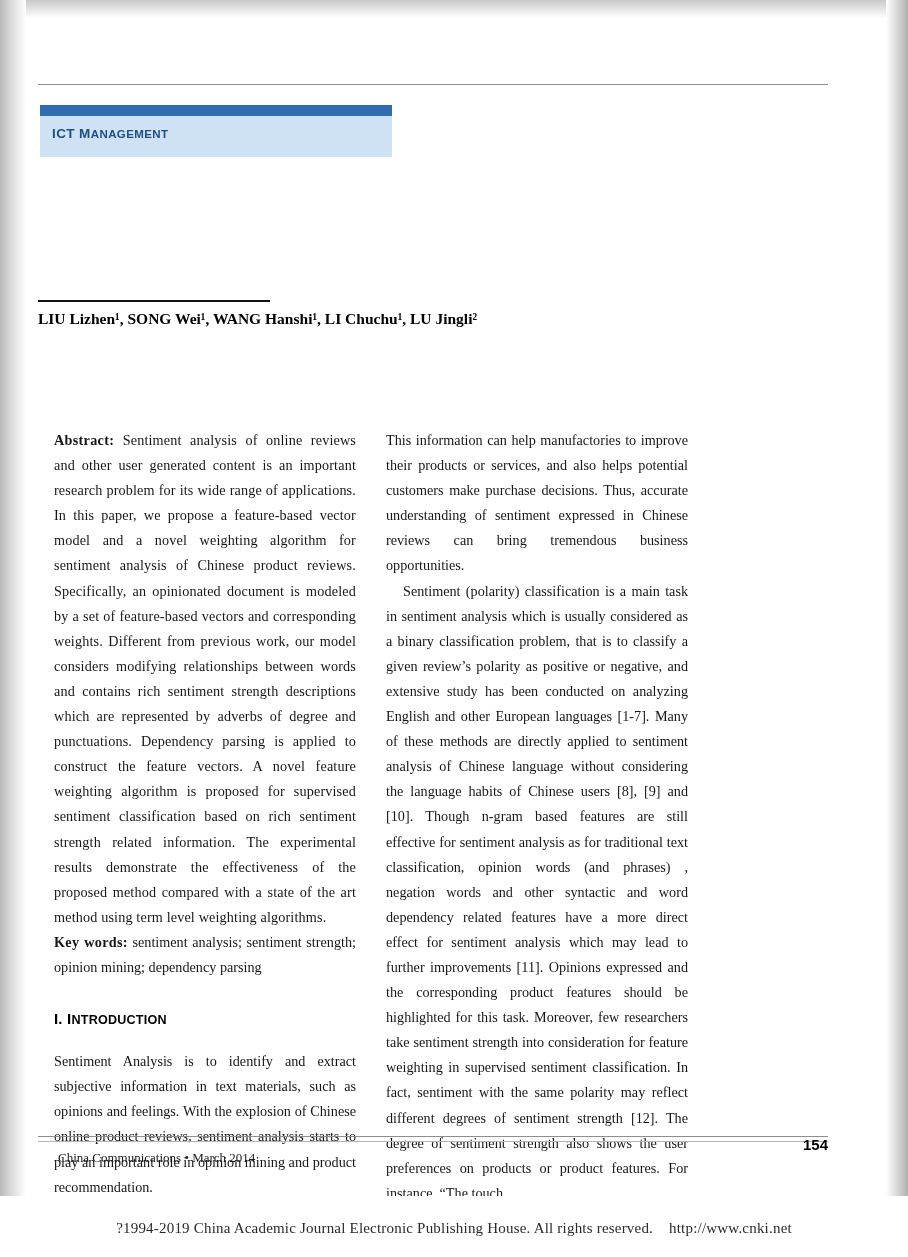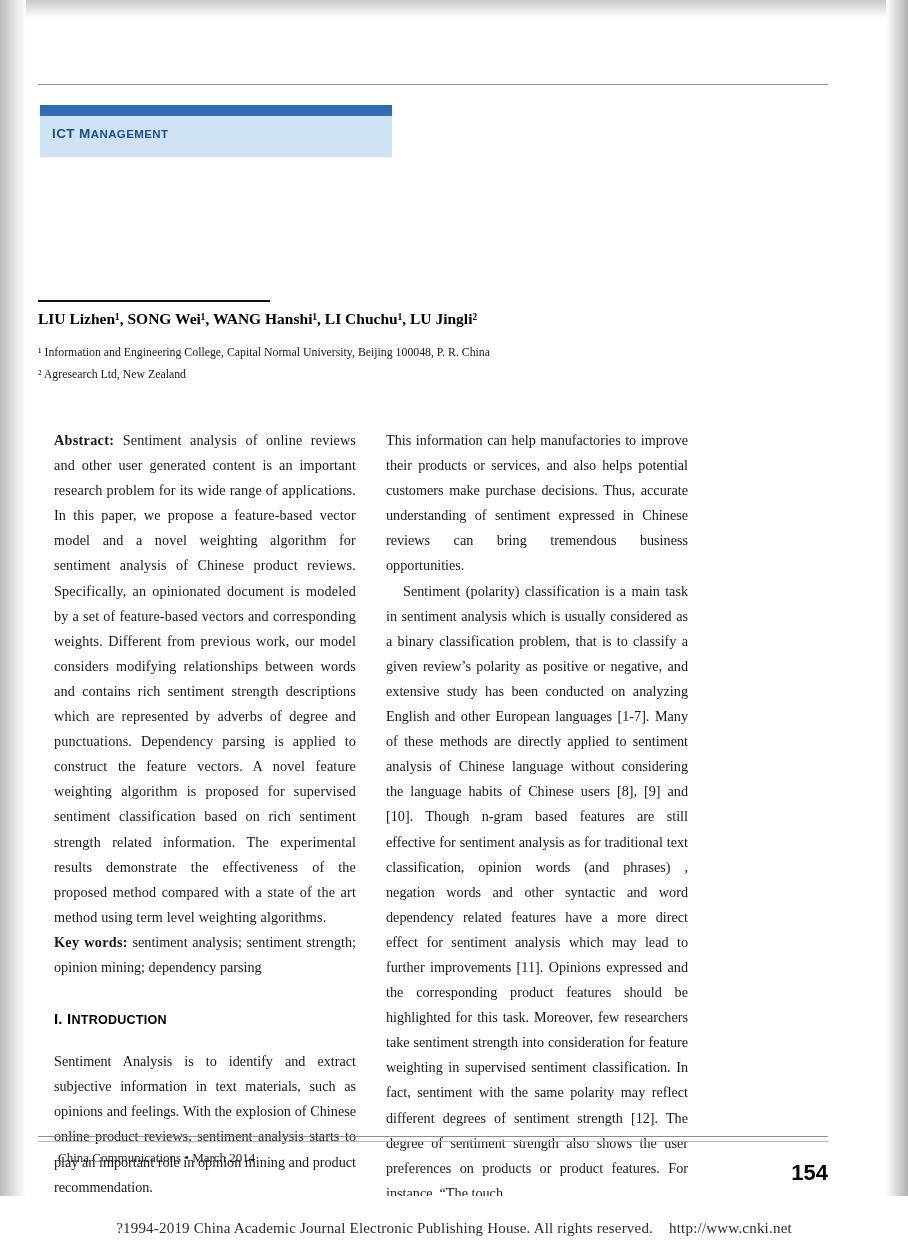--- a/index.html
+++ b/index.html
@@ -188,23 +188,22 @@
     color: #1a1a1a;
   }
   .footer-page {
     position: absolute;
     left: 724px;
     top: 1136px;
     width: 66px;
     text-align: right;
     font-family: "Liberation Sans", sans-serif;
     font-weight: bold;
-    font-size: 22px;
-    color: #000;
-    margin-top: 24px;
+    font-size: 15px;
+    color: #000;
   }
 
   .copyright-band {
     position: absolute;
     left: 0;
     top: 1196px;
     width: 908px;
     height: 61px;
     background: #ffffff;
   }
@@ -236,22 +235,20 @@
     <div class="rule-top"></div>
 
     <div class="section-banner"></div>
     <div class="section-banner-bar"></div>
     <div class="section-banner-label"><span>ICT M</span><span class="small-caps">ANAGEMENT</span></div>
 
 
     <div class="authors-rule"></div>
     <div class="authors">LIU Lizhen¹, SONG Wei¹, WANG Hanshi¹, LI Chuchu¹, LU Jingli²</div>
 
-    <div class="affil affil-1">¹ Information and Engineering College, Capital Normal University, Beijing 100048, P. R. China</div>
-    <div class="affil affil-2">² Agresearch Ltd, New Zealand</div>
 
     <div class="col col-left">
       <p class="abstract-para"><span class="lead-label">Abstract:</span><span class="abstract-body"> Sentiment analysis of online reviews and other user generated content is an important research problem for its wide range of applications. In this paper, we propose a feature-based vector model and a novel weighting algorithm for sentiment analysis of Chinese product reviews. Specifically, an opinionated document is modeled by a set of feature-based vectors and corresponding weights. Different from previous work, our model considers modifying relationships between words and contains rich sentiment strength descriptions which are represented by adverbs of degree and punctuations. Dependency parsing is applied to construct the feature vectors. A novel feature weighting algorithm is proposed for supervised sentiment classification based on rich sentiment strength related information. The experimental results demonstrate the effectiveness of the proposed method compared with a state of the art method using term level weighting algorithms.</span></p>
       <p class="keywords-para"><span class="lead-label">Key words:</span><span> sentiment analysis; sentiment strength; opinion mining; dependency parsing</span></p>
       <div class="heading-1"><span>I. I</span><span class="sc">NTRODUCTION</span></div>
       <p>Sentiment Analysis is to identify and extract subjective information in text materials, such as opinions and feelings. With the explosion of Chinese online product reviews, sentiment analysis starts to play an important role in opinion mining and product recommendation.</p>
     </div>
 
     <div class="col col-right">
       <p>This information can help manufactories to improve their products or services, and also helps potential customers make purchase decisions. Thus, accurate understanding of sentiment expressed in Chinese reviews can bring tremendous business opportunities.</p>

